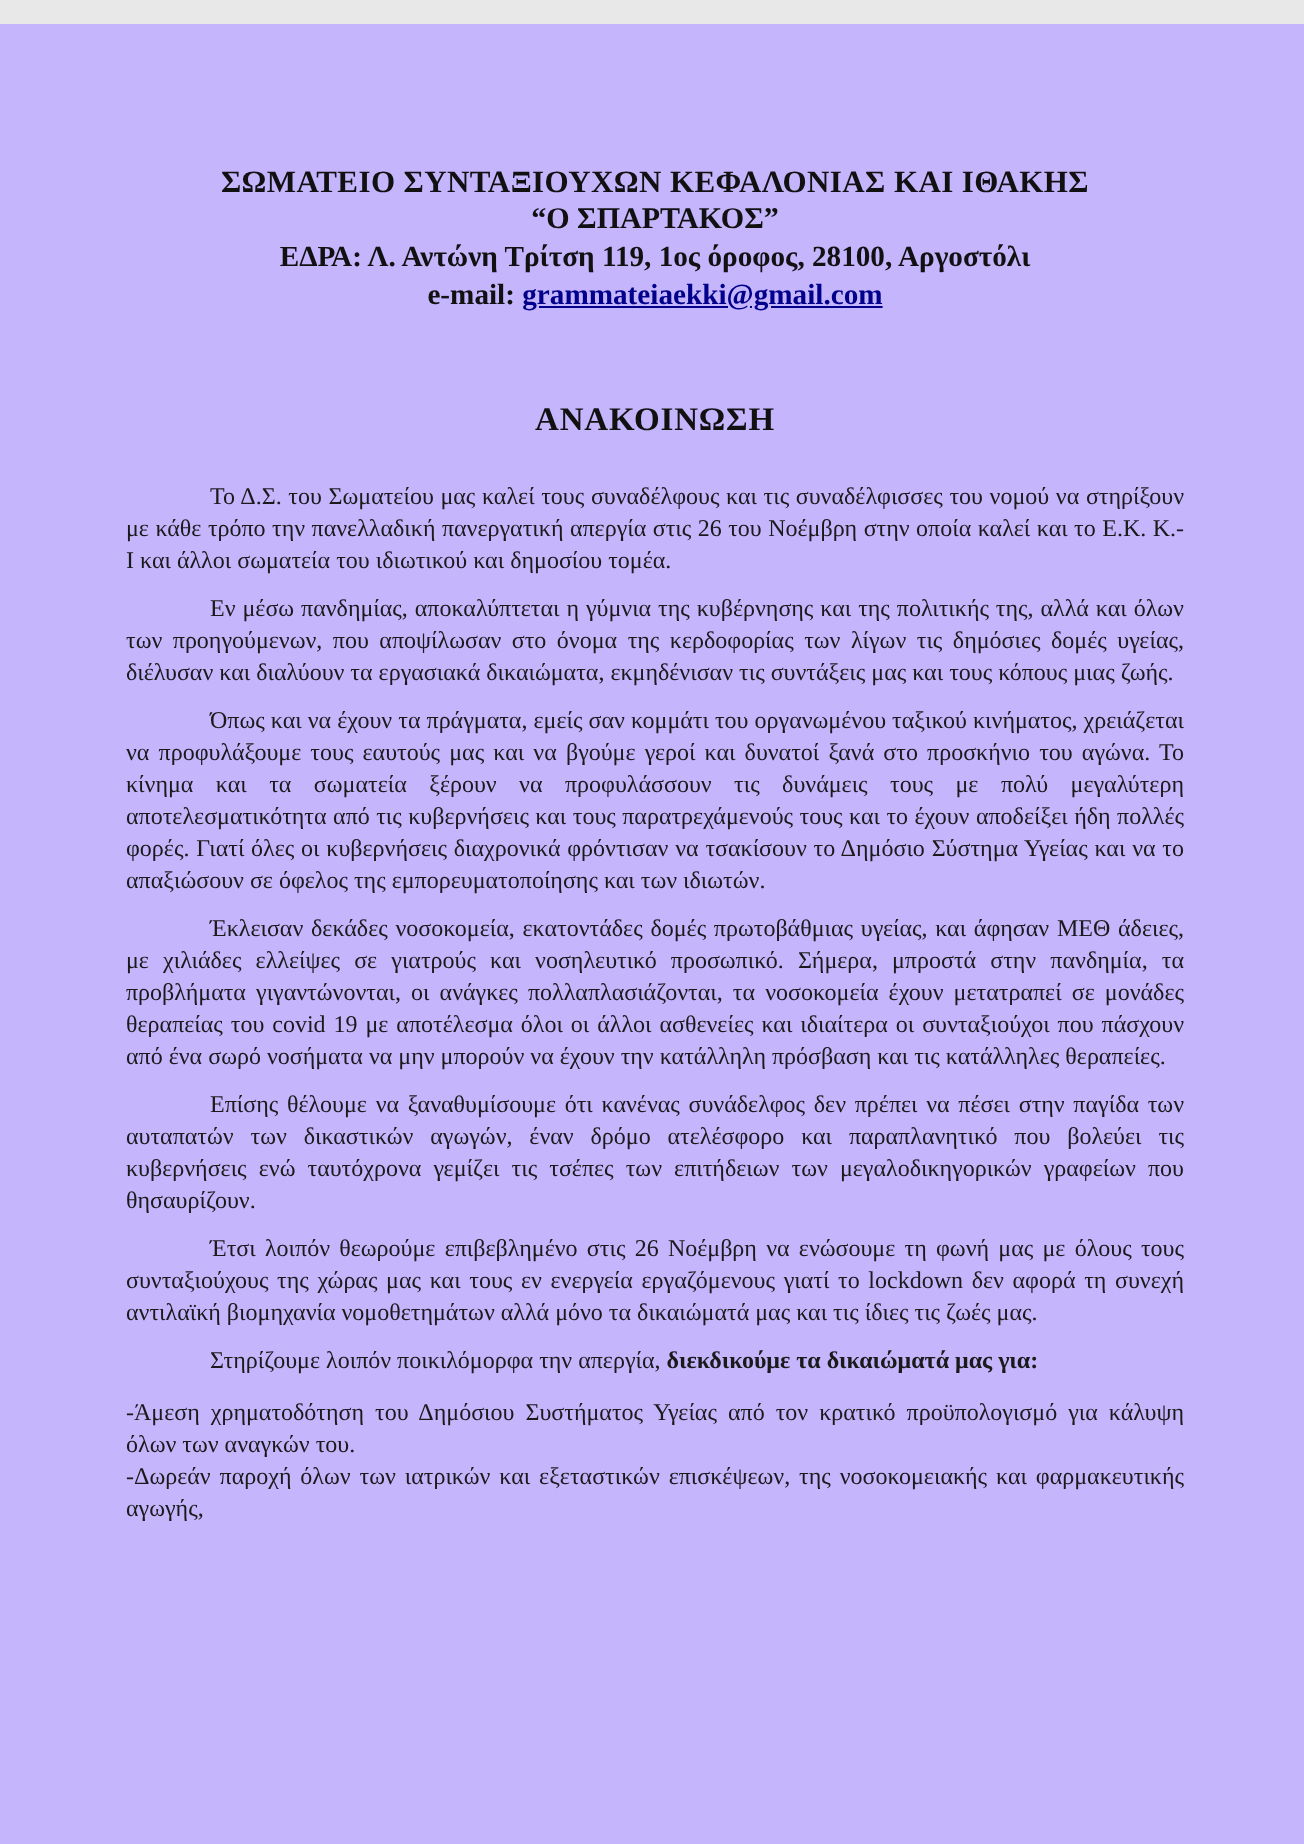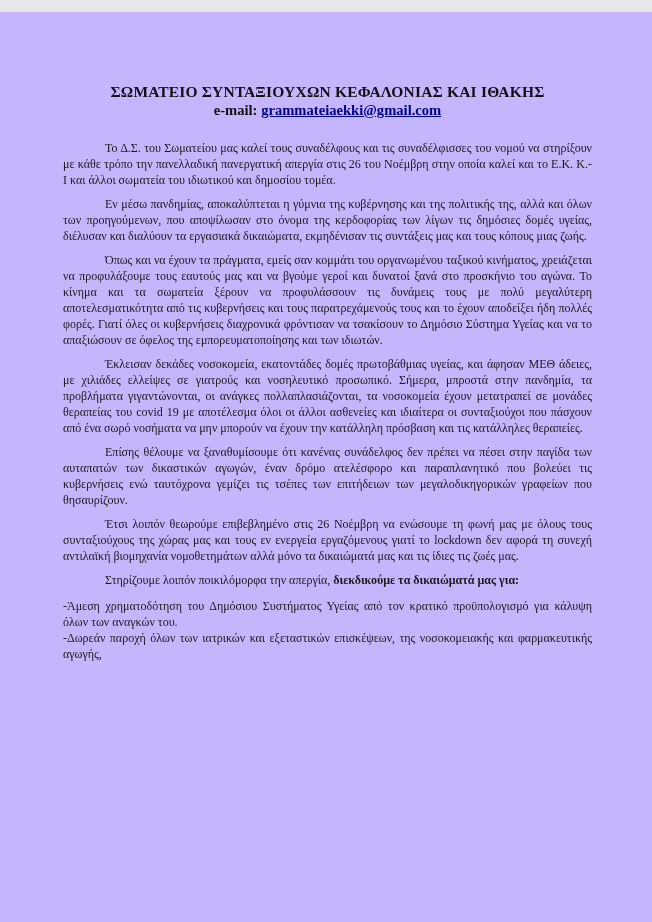--- a/index.html
+++ b/index.html
@@ -78,26 +78,29 @@
     text-align: justify;
   }
 </style>
 </head>
 <body>
 
 <div class="page">
 
   <div class="letterhead">
     <div class="org-name">ΣΩΜΑΤΕΙΟ ΣΥΝΤΑΞΙΟΥΧΩΝ ΚΕΦΑΛΟΝΙΑΣ ΚΑΙ ΙΘΑΚΗΣ</div>
+    <div class="org-alias">“Ο ΣΠΑΡΤΑΚΟΣ”</div>
+    <div class="org-address">ΕΔΡΑ: Λ. Αντώνη Τρίτση 119, 1ος όροφος, 28100, Αργοστόλι</div>
     <div class="org-email-line">
       <span>e-mail:</span>
       <a class="email-link">grammateiaekki@gmail.com</a>
     </div>
   </div>
 
+  <div class="doc-title">ΑΝΑΚΟΙΝΩΣΗ</div>
 
   <div class="doc-body">
 
     <p>Το Δ.Σ. του Σωματείου μας καλεί τους συναδέλφους και τις συναδέλφισσες του νομού να στηρίξουν με κάθε τρόπο την πανελλαδική πανεργατική απεργία στις 26 του Νοέμβρη στην οποία καλεί και το Ε.Κ. Κ.-Ι και άλλοι σωματεία του ιδιωτικού και δημοσίου τομέα.</p>
 
     <p>Εν μέσω πανδημίας, αποκαλύπτεται η γύμνια της κυβέρνησης και της πολιτικής της, αλλά και όλων των προηγούμενων, που αποψίλωσαν στο όνομα της κερδοφορίας των λίγων τις δημόσιες δομές υγείας, διέλυσαν και διαλύουν τα εργασιακά δικαιώματα, εκμηδένισαν τις συντάξεις μας και τους κόπους μιας ζωής.</p>
 
     <p>Όπως και να έχουν τα πράγματα, εμείς σαν κομμάτι του οργανωμένου ταξικού κινήματος, χρειάζεται να προφυλάξουμε τους εαυτούς μας και να βγούμε γεροί και δυνατοί ξανά στο προσκήνιο του αγώνα. Το κίνημα και τα σωματεία ξέρουν να προφυλάσσουν τις δυνάμεις τους με πολύ μεγαλύτερη αποτελεσματικότητα από τις κυβερνήσεις και τους παρατρεχάμενούς τους και το έχουν αποδείξει ήδη πολλές φορές. Γιατί όλες οι κυβερνήσεις διαχρονικά φρόντισαν να τσακίσουν το Δημόσιο Σύστημα Υγείας και να το απαξιώσουν σε όφελος της εμπορευματοποίησης και των ιδιωτών.</p>
 
     <p>Έκλεισαν δεκάδες νοσοκομεία, εκατοντάδες δομές πρωτοβάθμιας υγείας, και άφησαν ΜΕΘ άδειες, με χιλιάδες ελλείψες σε γιατρούς και νοσηλευτικό προσωπικό. Σήμερα, μπροστά στην πανδημία, τα προβλήματα γιγαντώνονται, οι ανάγκες πολλαπλασιάζονται, τα νοσοκομεία έχουν μετατραπεί σε μονάδες θεραπείας του covid 19 με αποτέλεσμα όλοι οι άλλοι ασθενείες και ιδιαίτερα οι συνταξιούχοι που πάσχουν από ένα σωρό νοσήματα να μην μπορούν να έχουν την κατάλληλη πρόσβαση και τις κατάλληλες θεραπείες.</p>

